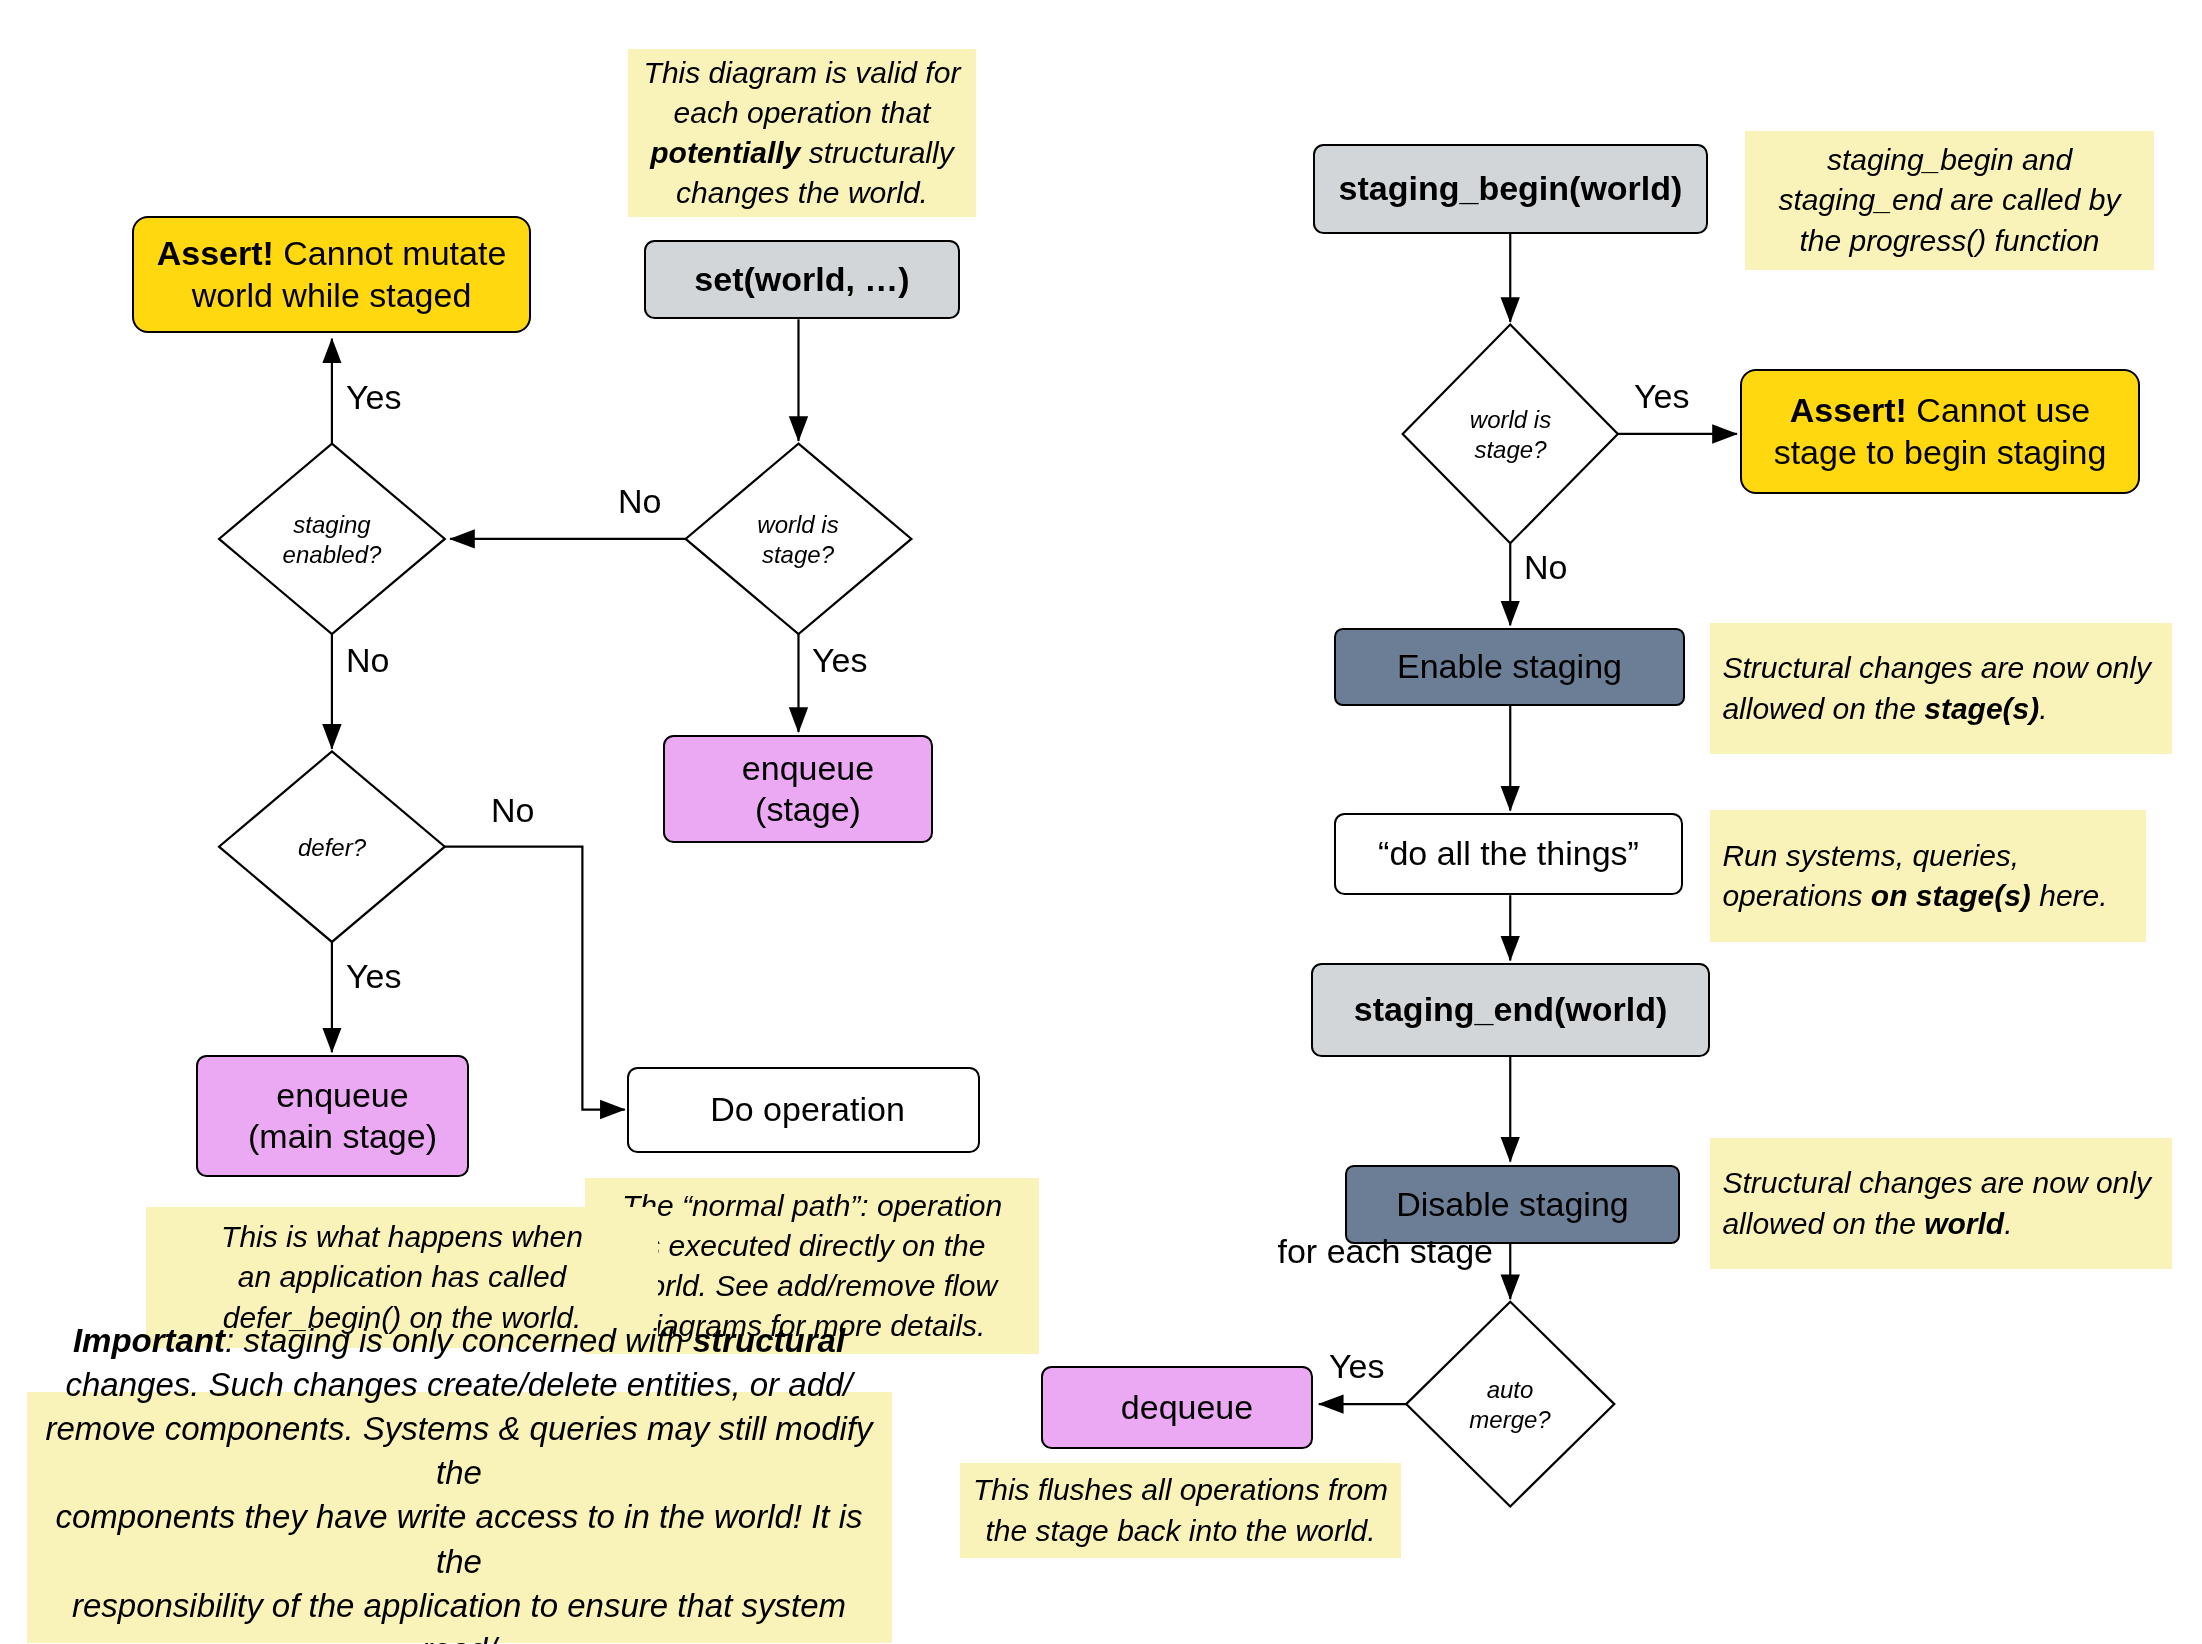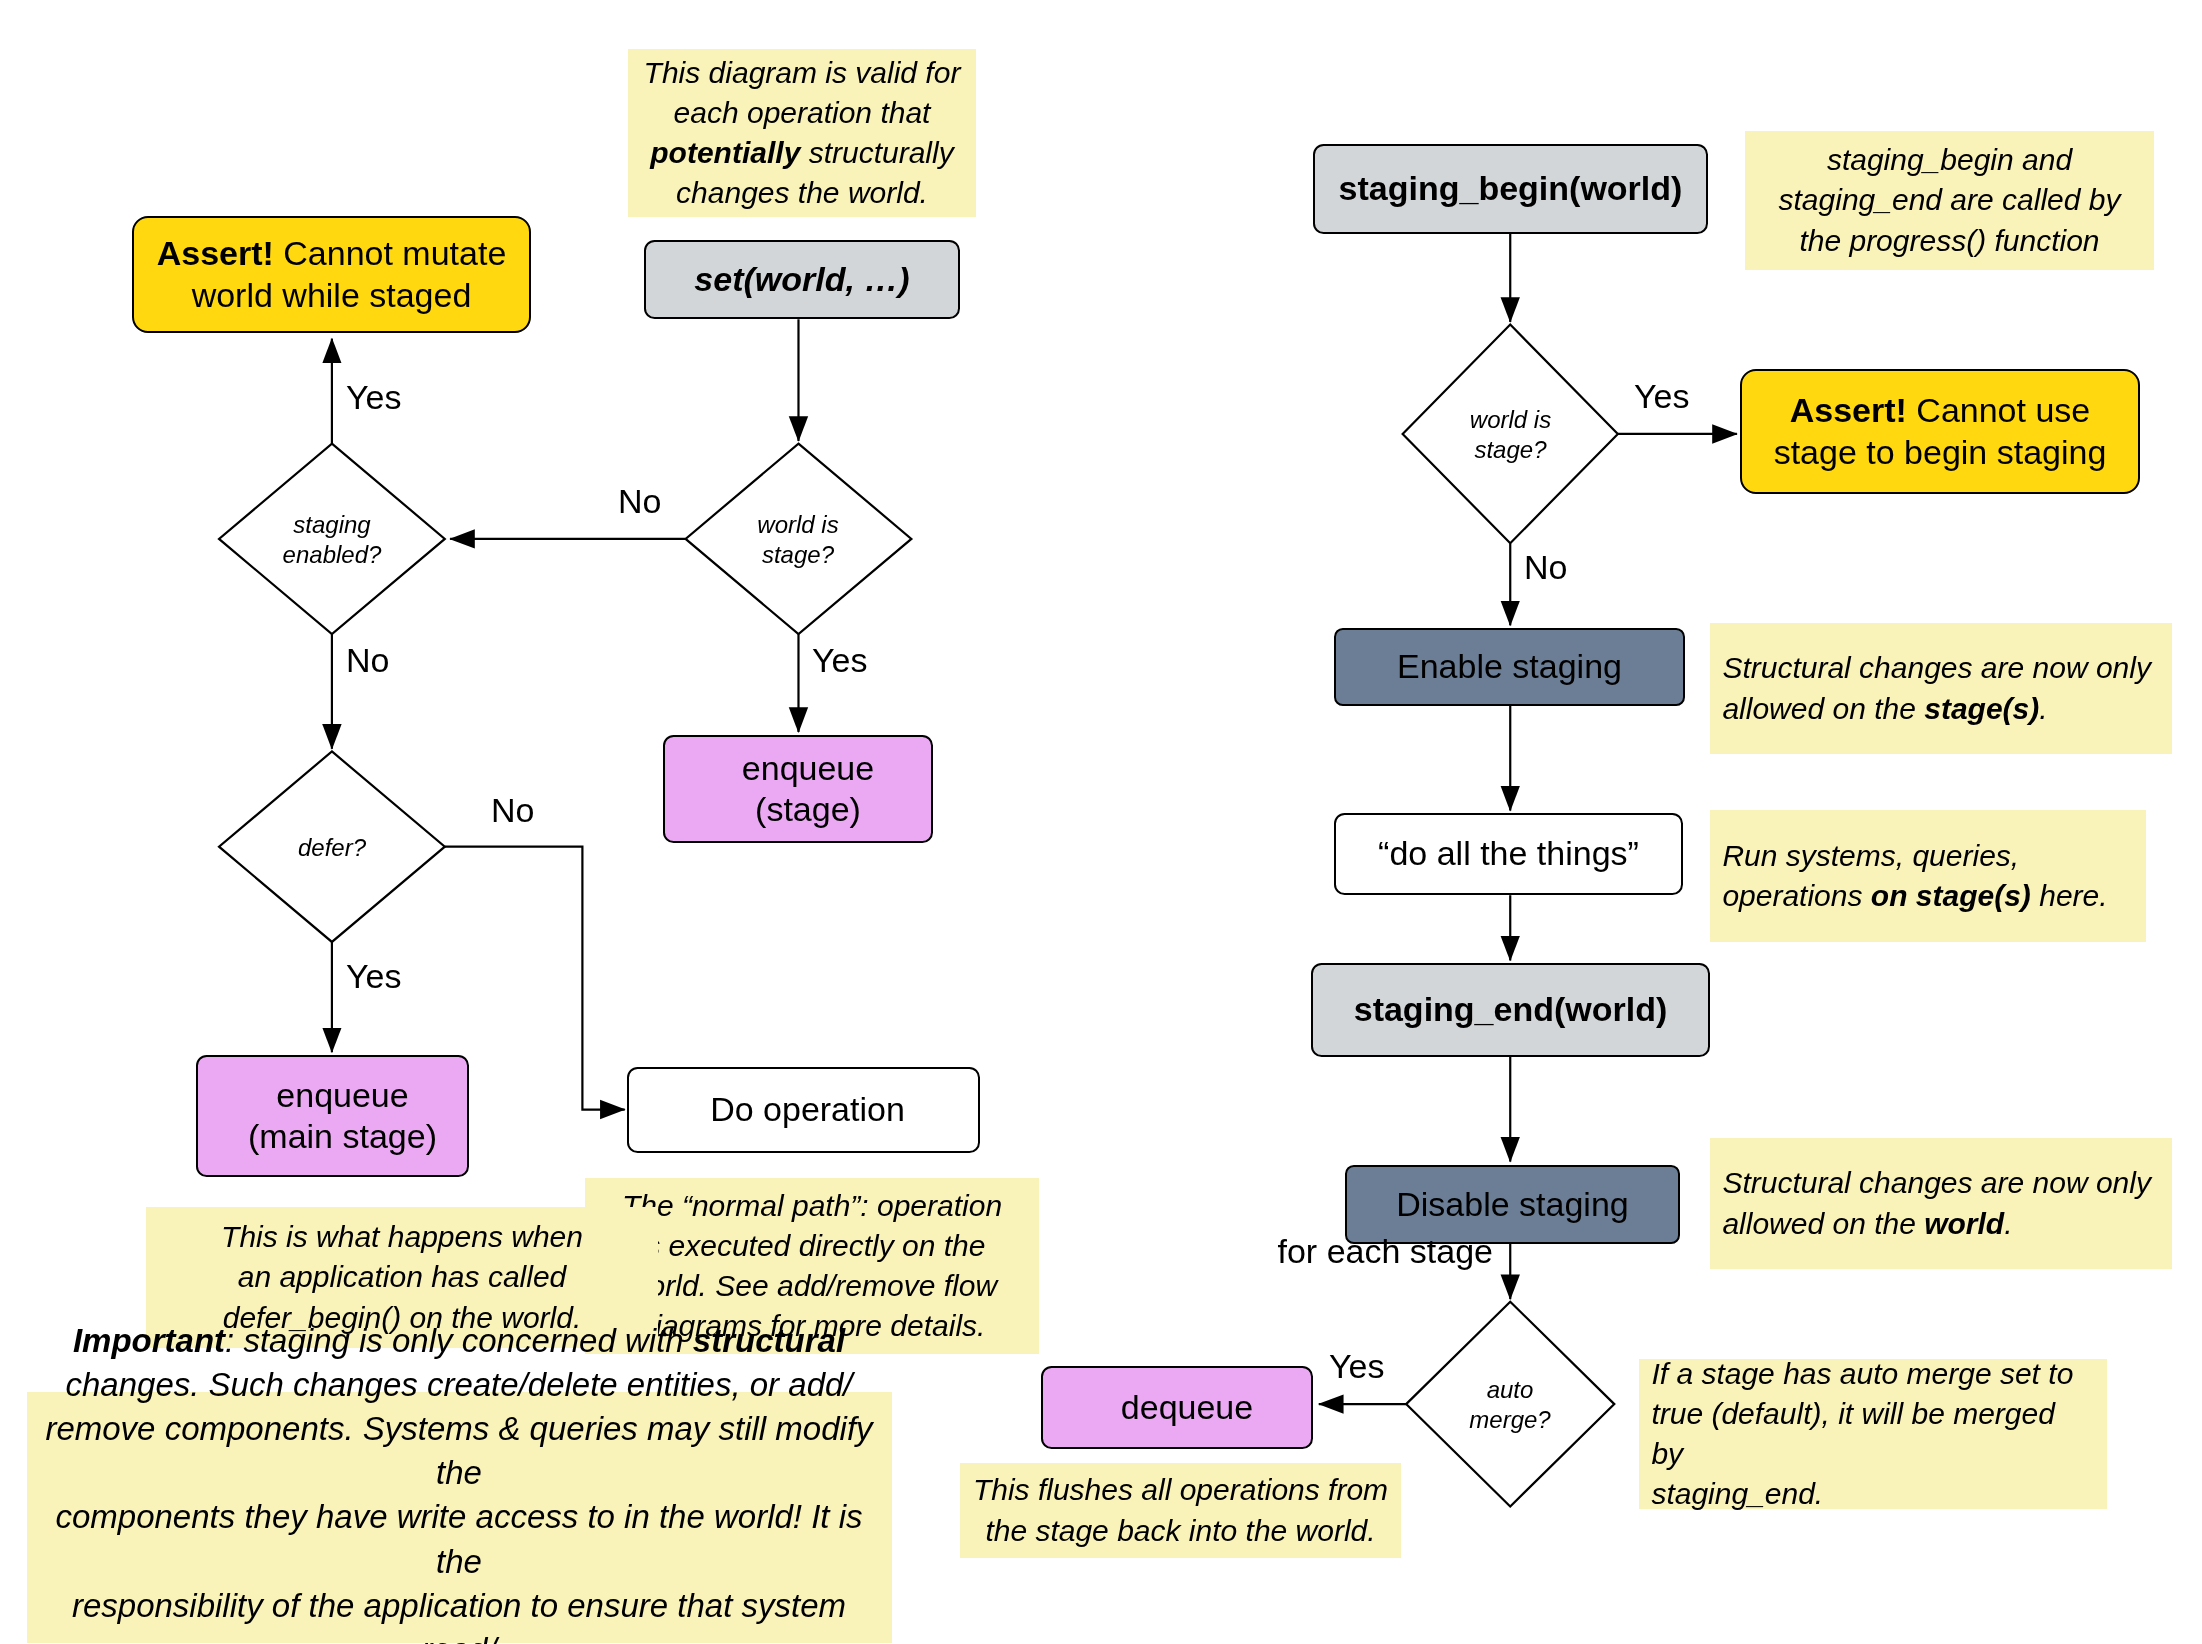--- a/index.html
+++ b/index.html
@@ -110,21 +110,21 @@
 each operation that
 </span><b>potentially</b><span> structurally
 changes the world.</span></span>
   </div>
 
   <div class="box gold" style="left:132px; top:216px; width:399px; height:117px;">
     <span><b>Assert!</b><span> Cannot mutate
 world while staged</span></span>
   </div>
 
-  <div class="box gray" style="left:644px; top:240px; width:316px; height:79px;font-style:italic;">
+  <div class="box gray" style="left:644px; top:240px; width:316px; height:79px;">
     <span>set(world, …)</span>
   </div>
 
   <div class="elabel" style="left:346px; top:379px;">Yes</div>
   <div class="elabel" style="left:618px; top:483px;">No</div>
 
   <div class="dlabel" style="left:219px; top:444px; width:226px; height:191px;">staging
 enabled?</div>
   <div class="dlabel" style="left:685px; top:444px; width:226px; height:191px;">world is
 stage?</div>
@@ -231,20 +231,15 @@
 
   <div class="box purple" style="left:1041px; top:1366px; width:272px; height:83px;">
     <span>dequeue</span>
   </div>
 
   <div class="note" style="left:960px; top:1463px; width:441px; height:95px;">
     <span>This flushes all operations from
 the stage back into the world.</span>
   </div>
 
-  <div class="note left" style="left:1639px; top:1359px; width:468px; height:150px;">
-    <span>If a stage has auto merge set to
-true (default), it will be merged by
-staging_end.</span>
-  </div>
 
 </div>
 
 
 </body></html>

